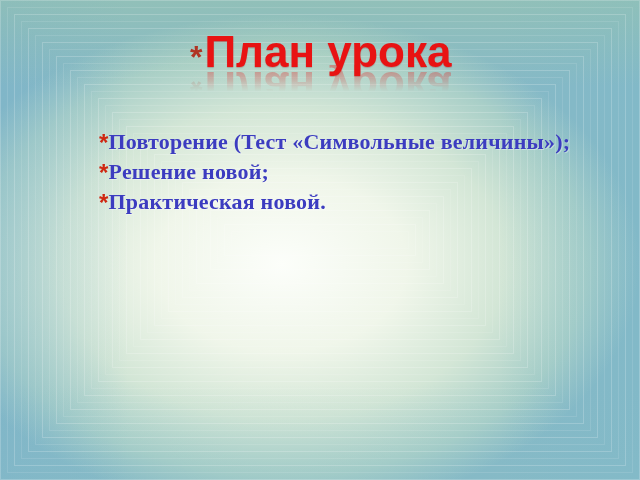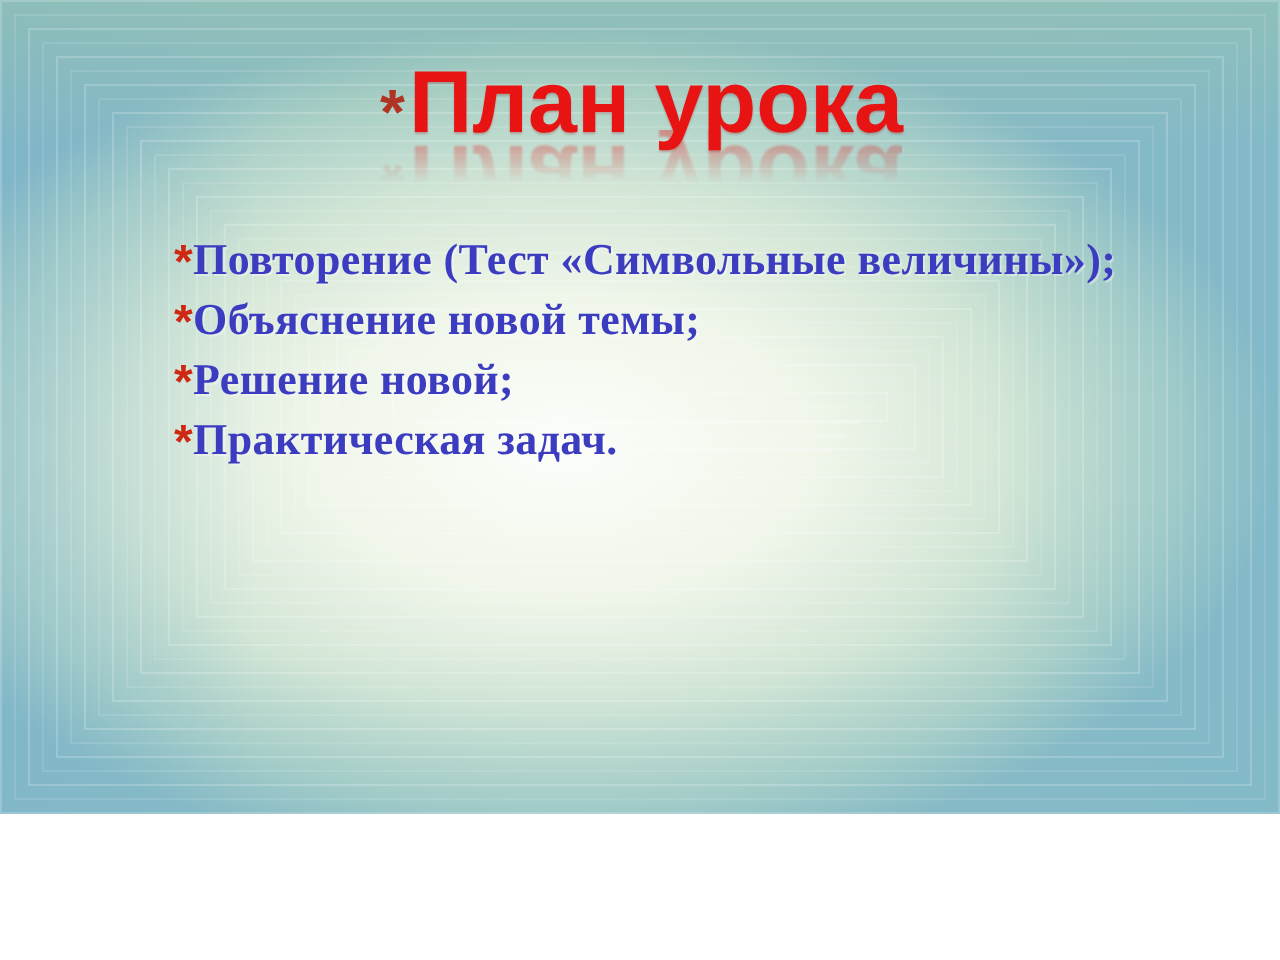--- a/index.html
+++ b/index.html
@@ -6,21 +6,21 @@
     margin: 0;
     padding: 0;
     width: 640px;
     height: 480px;
     overflow: hidden;
     font-family: "Liberation Sans", sans-serif;
   }
   .slide {
     position: relative;
     width: 640px;
-    height: 407px;
+    height: 480px;
     overflow: hidden;
   }
   
   .bg-base {
     position: absolute;
     inset: 0;
     background: radial-gradient(ellipse 56% 52% at 44% 55%,
       var(--bg-center, #fcfefa) 0%,
       #f0f6ea 35%,
       #d3e6d6 62%,
@@ -77,21 +77,21 @@
     -webkit-mask-image: linear-gradient(to top, rgba(0,0,0,0.9) 8%, rgba(0,0,0,0) 60%);
     mask-image: linear-gradient(to top, rgba(0,0,0,0.9) 8%, rgba(0,0,0,0) 60%);
   }
   .title-reflection .title-text { text-shadow: none; }
   
   .plan-list {
     position: absolute;
     left: 87px;
     top: 118px;
     width: 484px;
-    margin: 0;
+    margin: 12px;
     padding: 0;
     list-style: none;
     font-family: "Liberation Serif", serif;
     font-weight: bold;
     font-size: 22px;
     line-height: 24px;
     letter-spacing: 0.2px;
     color: var(--list-text, #3c3cc0);
   }
   .plan-list li {
@@ -158,18 +158,17 @@
     <span class="title-line">
       <span class="title-bullet">*</span><span class="title-text">План урока</span>
     </span>
     <span class="title-reflection" aria-hidden="true">
       <span class="title-bullet">*</span><span class="title-text">План урока</span>
     </span>
   </div>
 
   <ul class="plan-list">
     <li><span class="list-bullet">*</span><span>Повторение (Тест «Символьные величины»);</span></li>
-    <li><span class="list-bullet">*</span><span>Объяснение новой темы;</span></li>
     <li><span class="list-bullet">*</span><span>Решение новой;</span></li>
-    <li><span class="list-bullet">*</span><span>Практическая задач.</span></li>
+    <li><span class="list-bullet">*</span><span>Практическая новой.</span></li>
   </ul>
 
 </div>
 
 </body></html>

